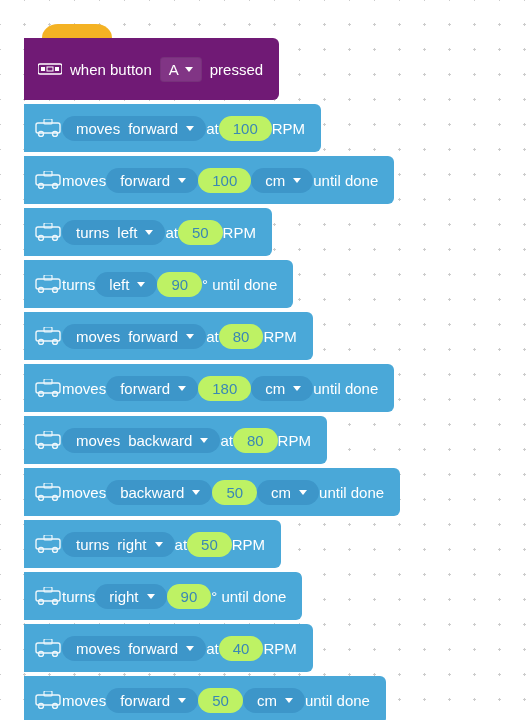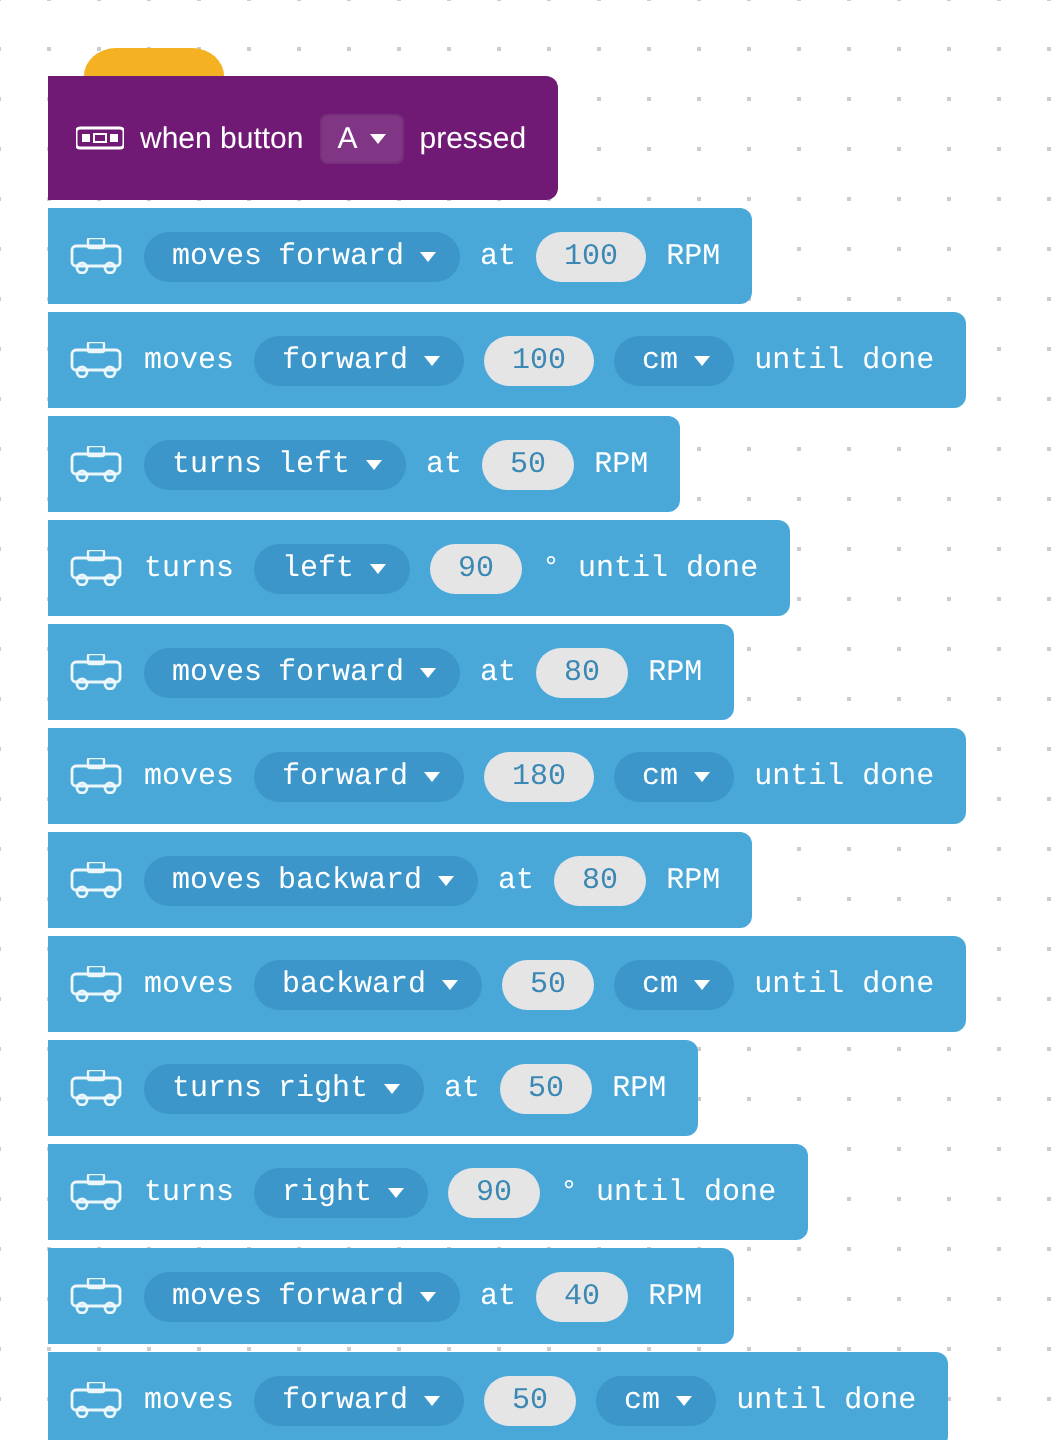--- a/index.html
+++ b/index.html
@@ -77,44 +77,42 @@
     display: flex;
     align-items: center;
     height: 48px;
     background: #4aa8d8;
     color: #fff;
     font-size: 15px;
     font-weight: 500;
     border-radius: 0 6px 6px 0;
     padding: 0 16px 0 10px;
     width: max-content;
-    gap: 10px;
     line-height: 1;
     margin-top: 4px;
-    font-family: Liberation Mono, monospace;
   }
   .stack-block:first-of-type { margin-top: 4px; }
   .robot-icon {
     width: 28px;
     height: 18px;
     flex-shrink: 0;
     opacity: 0.9;
   }
   .robot-icon svg { width: 28px; height: 18px; }
   .dd {
     background: #3d96c9;
     border-radius: 16px;
     padding: 5px 12px 5px 14px;
     display: inline-flex;
     align-items: center;
     gap: 8px;
     color: #fff;
   }
   .pill {
-    background: #e5e5e5;
+    background: #bef264;
     color: #3a88b3;
     border-radius: 16px;
     padding: 5px 14px;
     min-width: 42px;
     text-align: center;
     display: inline-flex;
     align-items: center;
     justify-content: center;
     font-weight: 500;
   }

